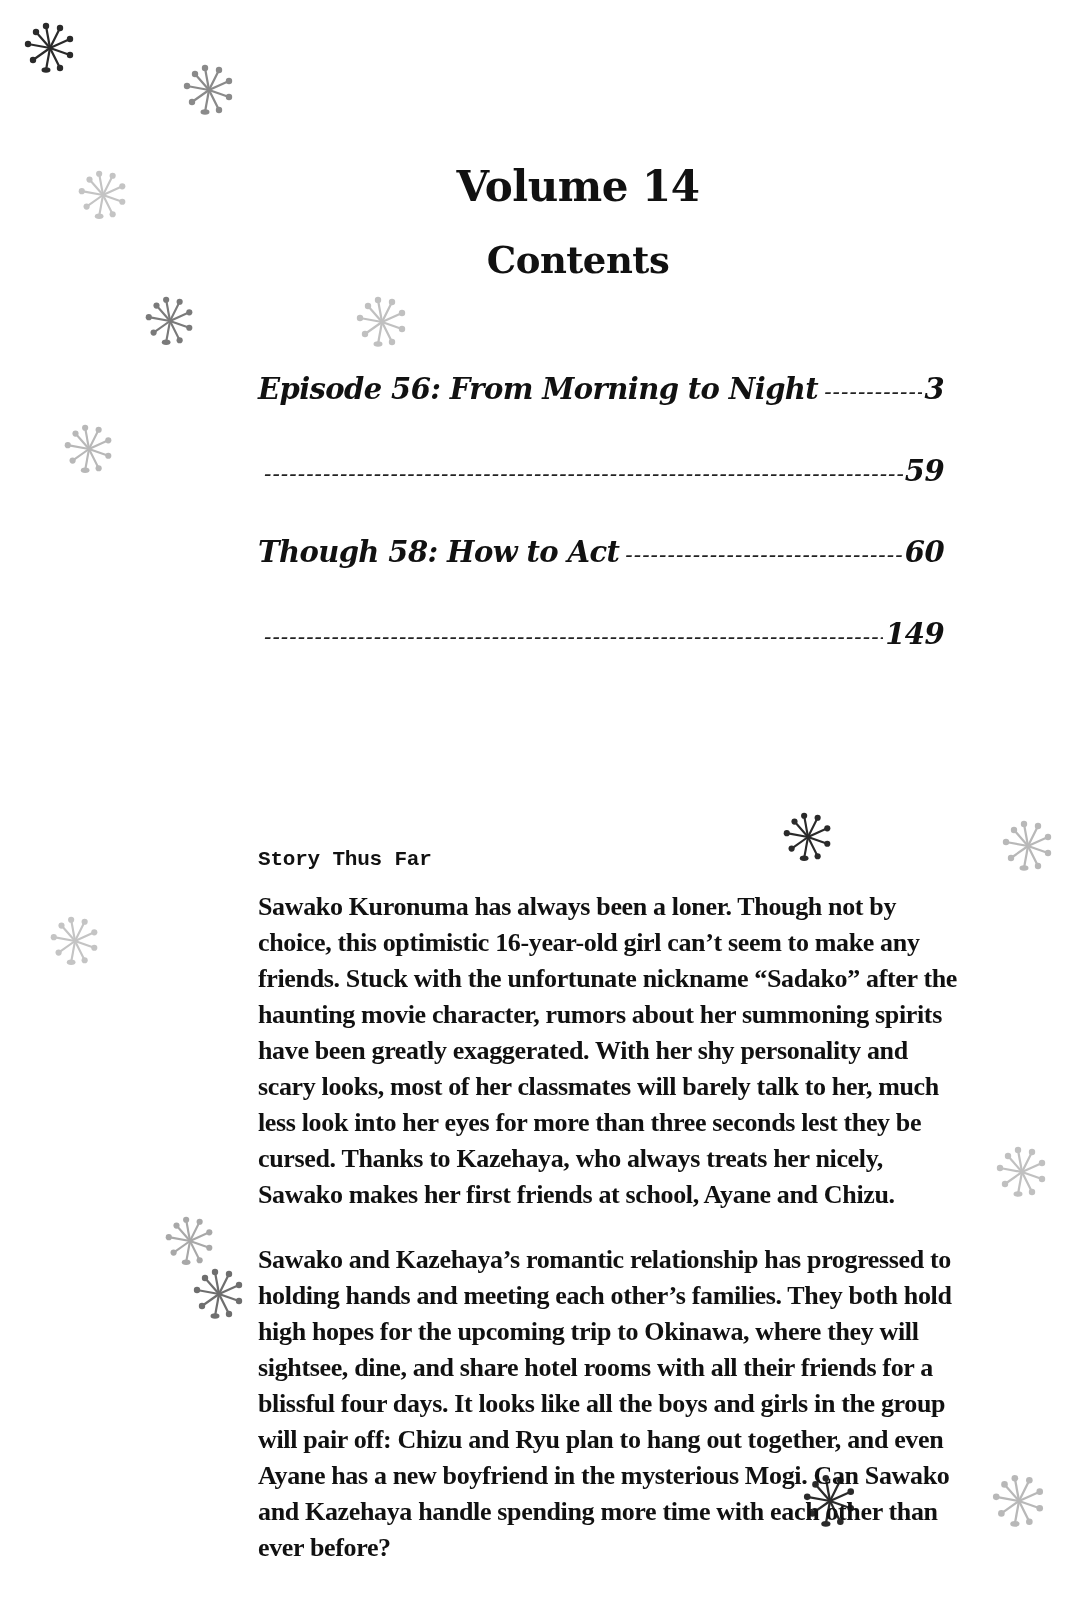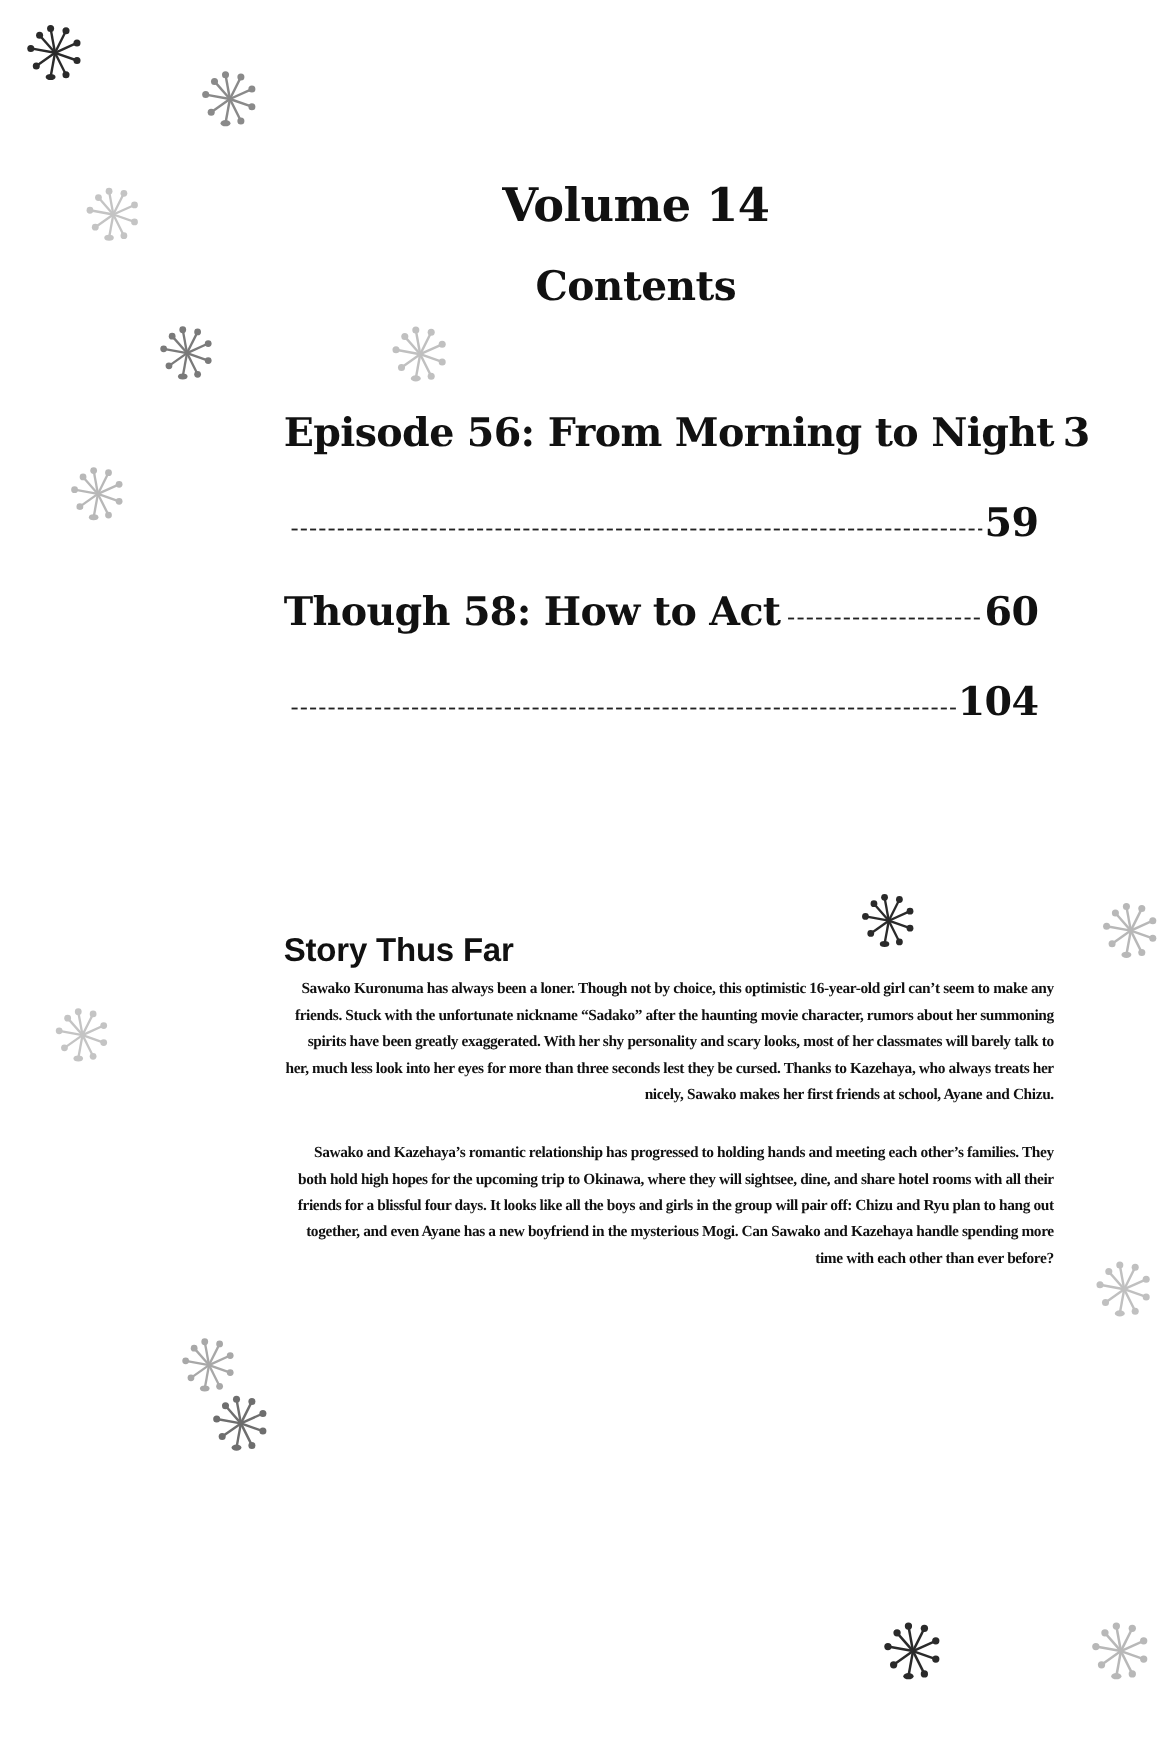--- a/index.html
+++ b/index.html
@@ -2,28 +2,28 @@
 <html><head>
   <meta charset="utf-8">
   <style>
     html, body { margin: 0; padding: 0; background: #ffffff; }
     body { width: 1067px; height: 1600px; position: relative; overflow: hidden; color: #111; font-family: "DejaVu Serif", "Liberation Serif", serif; }
     .page { position: absolute; left: 0; top: 10px; width: 1067px; height: 1600px; }
     .title { position: absolute; left: 0; width: 1156px; text-align: center; font-weight: bold; color: #111; font-family: "DejaVu Serif", serif; }
     .vol-title { top: 152px; font-size: 42px; letter-spacing: -0.5px; }
     .contents-title { top: 228px; font-size: 37px; letter-spacing: -0.5px; }
     .toc { position: absolute; left: 258px; top: 362px; width: 686px; }
-    .toc-row { display: flex; align-items: baseline; height: 81.5px; font-family: "DejaVu Serif", serif; font-weight: bold; font-size: 36px; letter-spacing: -0.6px; white-space: nowrap; }
+    .toc-row { display: flex; align-items: baseline; height: 81.5px; font-family: "DejaVu Serif", serif; font-weight: bold; font-size: 29px; letter-spacing: -0.6px; white-space: nowrap; font-style: italic; }
     .toc-label { flex: 0 0 auto; }
     .toc-leader { flex: 1 1 auto; overflow: hidden; font-weight: normal; font-size: 22px; letter-spacing: 1px; margin: 0 2px 0 6px; color: #222; }
     .toc-leader::before { content: "--------------------------------------------------------------------------------------------------------------------------------"; }
     .toc-page { flex: 0 0 auto; }
     .story { position: absolute; left: 258px; top: 838px; width: 700px; }
-    .story-heading { font-family: Liberation Sans, sans-serif; font-weight: bold; font-size: 30px; margin: 0 0 6px 0; letter-spacing: -0.2px; }
-    .story-para { font-family: "Liberation Serif", serif; font-weight: bold; font-size: 14px; line-height: 24px; margin: 0 0 29px 0; letter-spacing: -0.35px; text-align: right; }
+    .story-heading { font-family: Liberation Mono, monospace; font-weight: bold; font-size: 21px; margin: 0 0 18px 0; letter-spacing: -0.2px; }
+    .story-para { font-family: "Liberation Serif", serif; font-weight: bold; font-size: 26px; line-height: 36px; margin: 0 0 29px 0; letter-spacing: -0.35px; }
     .flake { position: absolute; }
   </style>
 </head>
 <body>
 
 <div class="page">
 
   <svg width="0" height="0" style="position:absolute">
     <defs>
       <g id="flake">
@@ -105,21 +105,21 @@
       <span class="toc-leader"></span>
       <span class="toc-page">59</span>
     </div>
     <div class="toc-row">
       <span class="toc-label">Though 58: How to Act</span>
       <span class="toc-leader"></span>
       <span class="toc-page">60</span>
     </div>
     <div class="toc-row">
       <span class="toc-leader"></span>
-      <span class="toc-page">104</span>
+      <span class="toc-page">149</span>
     </div>
   </div>
 
   <div class="story">
     <div class="story-heading">Story Thus Far</div>
     <p class="story-para">Sawako Kuronuma has always been a loner. Though not by choice, this optimistic 16-year-old girl can’t seem to make any friends. Stuck with the unfortunate nickname “Sadako” after the haunting movie character, rumors about her summoning spirits have been greatly exaggerated. With her shy personality and scary looks, most of her classmates will barely talk to her, much less look into her eyes for more than three seconds lest they be cursed. Thanks to Kazehaya, who always treats her nicely, Sawako makes her first friends at school, Ayane and Chizu.</p>
     <p class="story-para">Sawako and Kazehaya’s romantic relationship has progressed to holding hands and meeting each other’s families. They both hold high hopes for the upcoming trip to Okinawa, where they will sightsee, dine, and share hotel rooms with all their friends for a blissful four days. It looks like all the boys and girls in the group will pair off: Chizu and Ryu plan to hang out together, and even Ayane has a new boyfriend in the mysterious Mogi. Can Sawako and Kazehaya handle spending more time with each other than ever before?</p>
   </div>
 
 </div>

